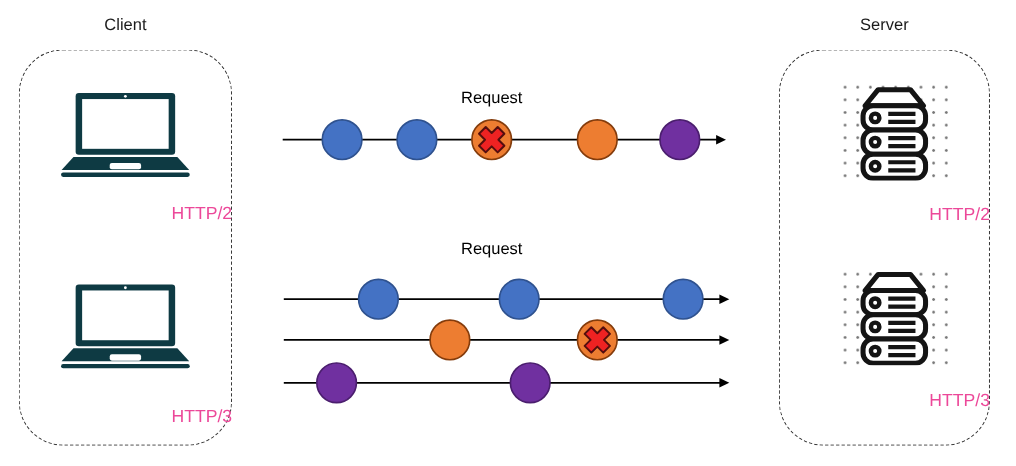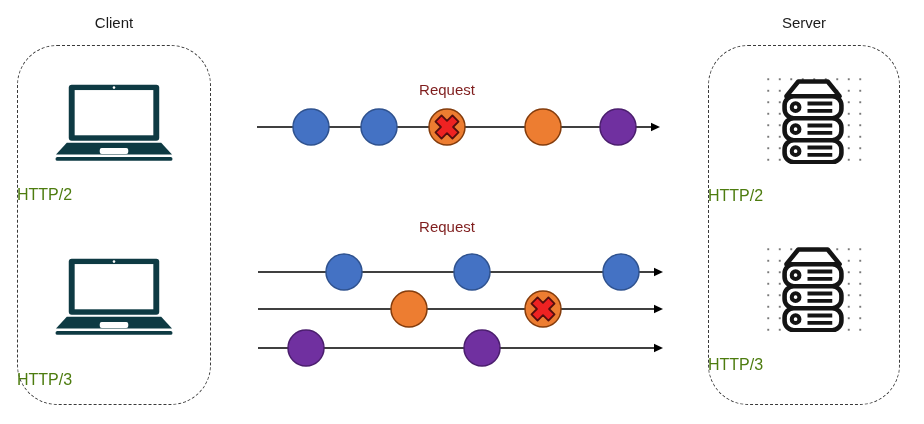--- a/index.html
+++ b/index.html
@@ -1,21 +1,21 @@
 <!DOCTYPE html>
 <html><head>
 <meta charset="utf-8">
 <style>
   html,body{margin:0;padding:0;background:#fff;}
   body{width:924px;height:424px;font-family:"Liberation Sans",sans-serif;}
   .canvas{position:relative;width:924px;height:424px;background:#fff;overflow:hidden;}
   .panel-title{position:absolute;font-size:15px;color:#1b1b1b;text-align:center;}
   .dashed-box{position:absolute;border:1.3px dashed #3a3a3a;border-radius:40px;background:transparent;}
-  .proto-label{position:absolute;font-size:16px;color:#4d7c0f;text-align:left;}
-  .flow-label{position:absolute;font-size:15px;color:#7f1d1d;transform:translateX(-50%);white-space:nowrap;}
+  .proto-label{position:absolute;font-size:16px;color:#ec4899;text-align:right;}
+  .flow-label{position:absolute;font-size:15px;color:#000000;transform:translateX(-50%);white-space:nowrap;}
   .icon-wrap{position:absolute;display:flex;align-items:center;justify-content:center;}
   .server-wrap{background-image:radial-gradient(circle,#787878 1.1px,transparent 1.35px);
                background-size:11.5px 11.5px;background-position:1.5px 1.5px;}
   #flow-svg{position:absolute;left:0;top:0;}
 </style>
 </head>
 <body>
 
 <div class="canvas">
 

